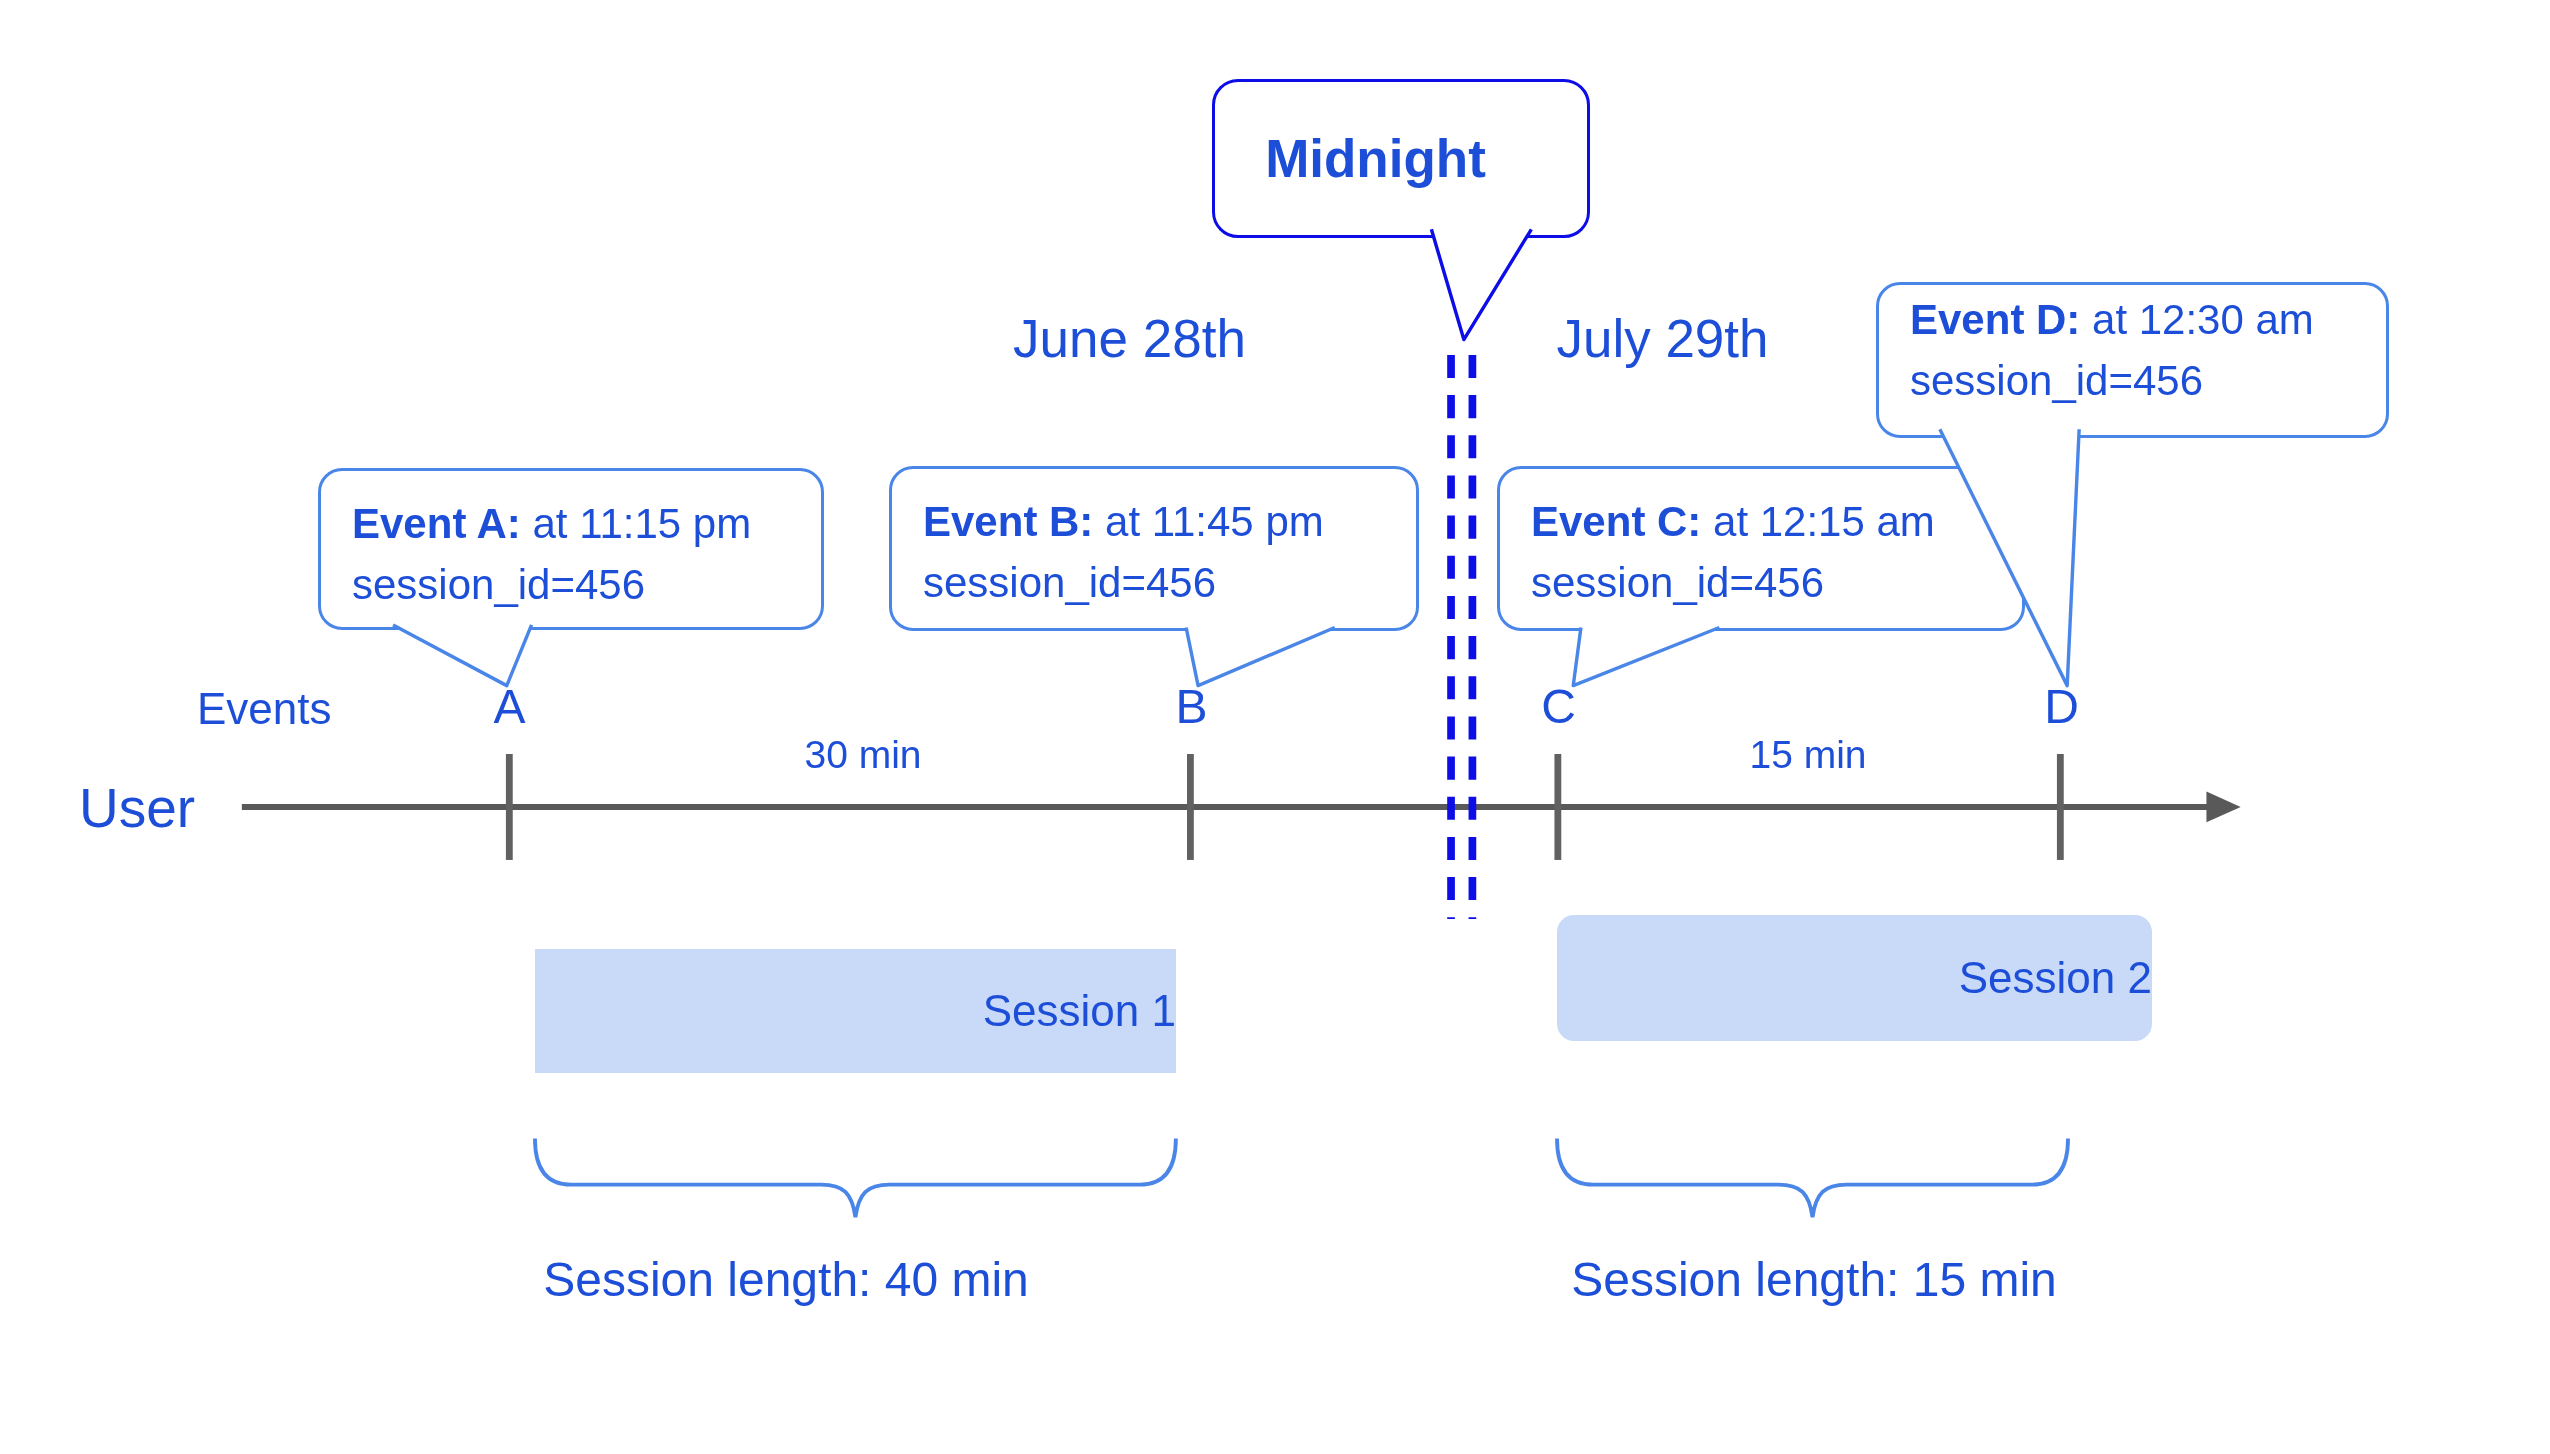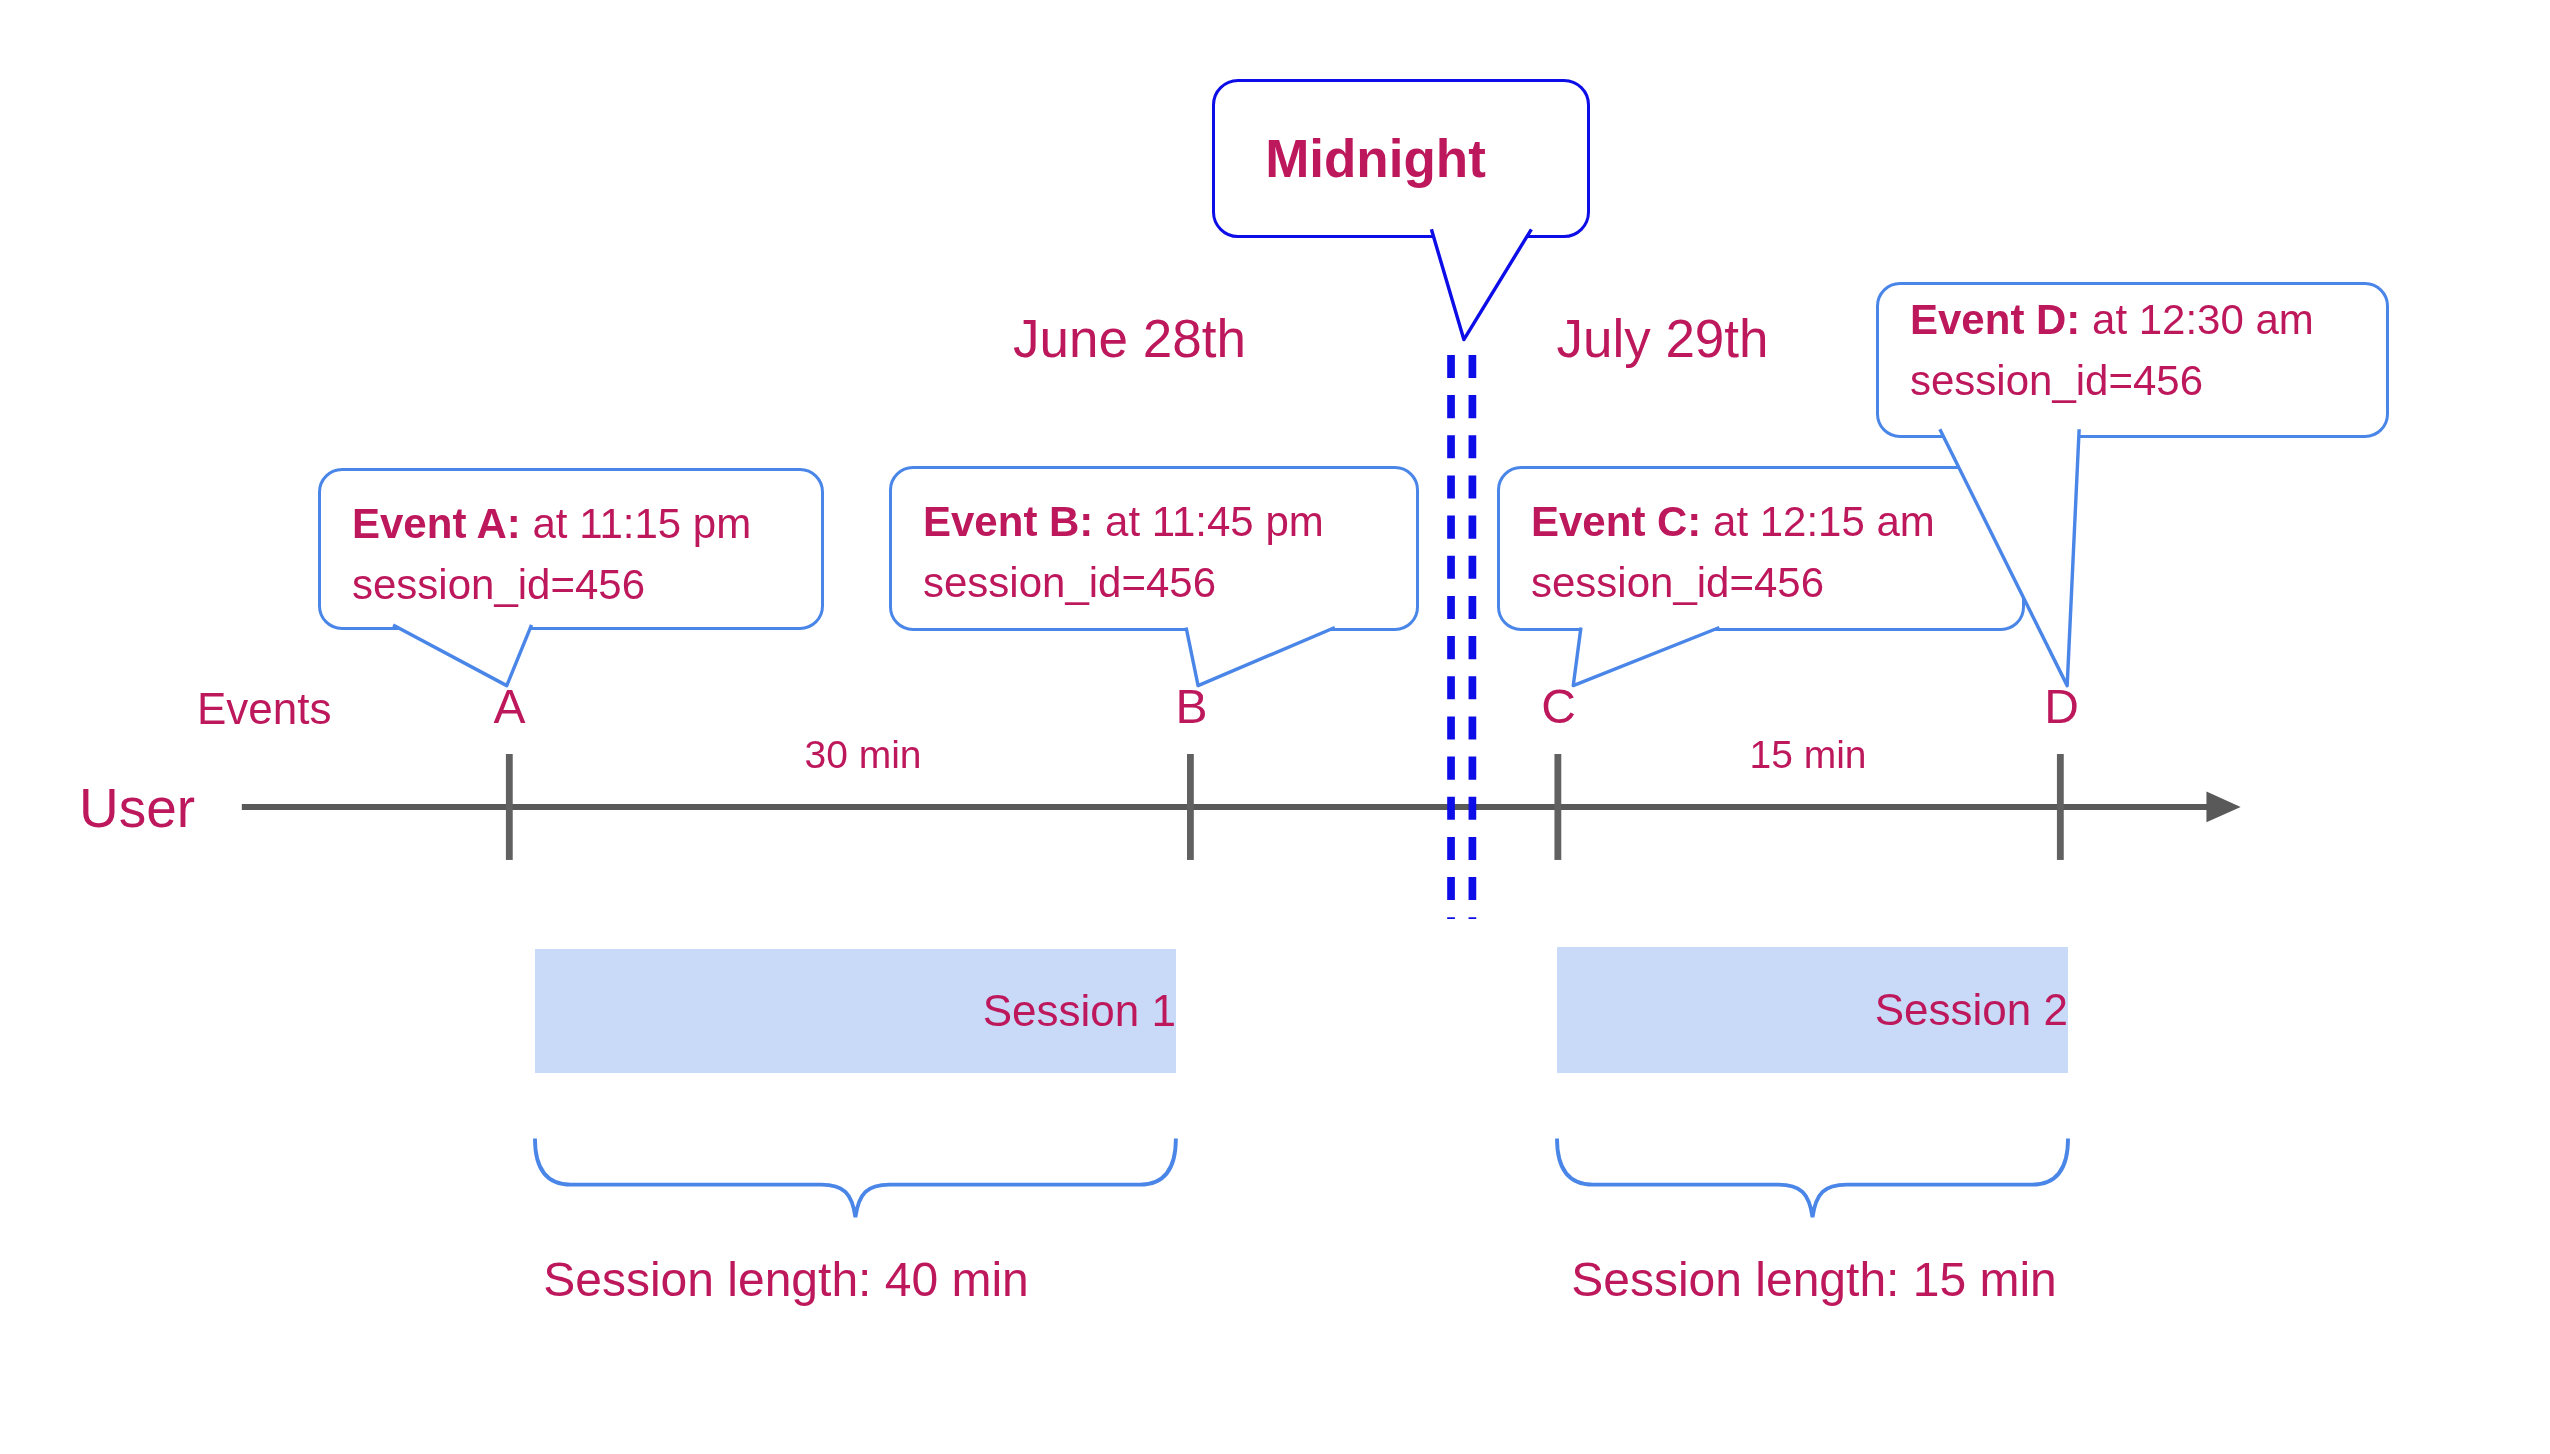--- a/index.html
+++ b/index.html
@@ -1,21 +1,21 @@
 <!DOCTYPE html>
 <html style="font-size:13.7px"><head>
 <meta charset="utf-8">
 <style>
   html,body{margin:0;padding:0;background:#ffffff;}
   #canvas{
     position:relative;
     width:2550px;height:1455px;
     background:#ffffff;
     font-family:"Liberation Sans", sans-serif;
-    color:#be185d;
+    color:#1d4ed8;
     overflow:hidden;
   }
   svg.layer{position:absolute;left:0;top:0;width:2550px;height:1455px;}
   #base-layer{z-index:1;}
   #tail-layer{z-index:3;}
 
   
   .callout{
     position:absolute;
     background:#ffffff;
@@ -133,21 +133,21 @@
   <div class="tick-letter" style="left:1191px;">B</div>
   <div class="tick-letter" style="left:1558px;">C</div>
   <div class="tick-letter" style="left:2061px;">D</div>
 
   <div class="gap-label" style="left:752px;">30 min</div>
   <div class="gap-label" style="left:1697px;">15 min</div>
 
   <div class="session-box" style="left:535px;top:949px;width:641px;height:124px;">
     <span>Session 1</span>
   </div>
-  <div class="session-box" style="left:1557px;top:947px;width:511px;height:126px;">
+  <div class="session-box" style="left:1557px;top:915px;width:595px;height:126px;border-radius:17px;">
     <span>Session 2</span>
   </div>
 
   <div class="session-length" style="left:521px;">Session length: 40 min</div>
   <div class="session-length" style="left:1549px;">Session length: 15 min</div>
 
 </div>
 
 
 </body></html>

